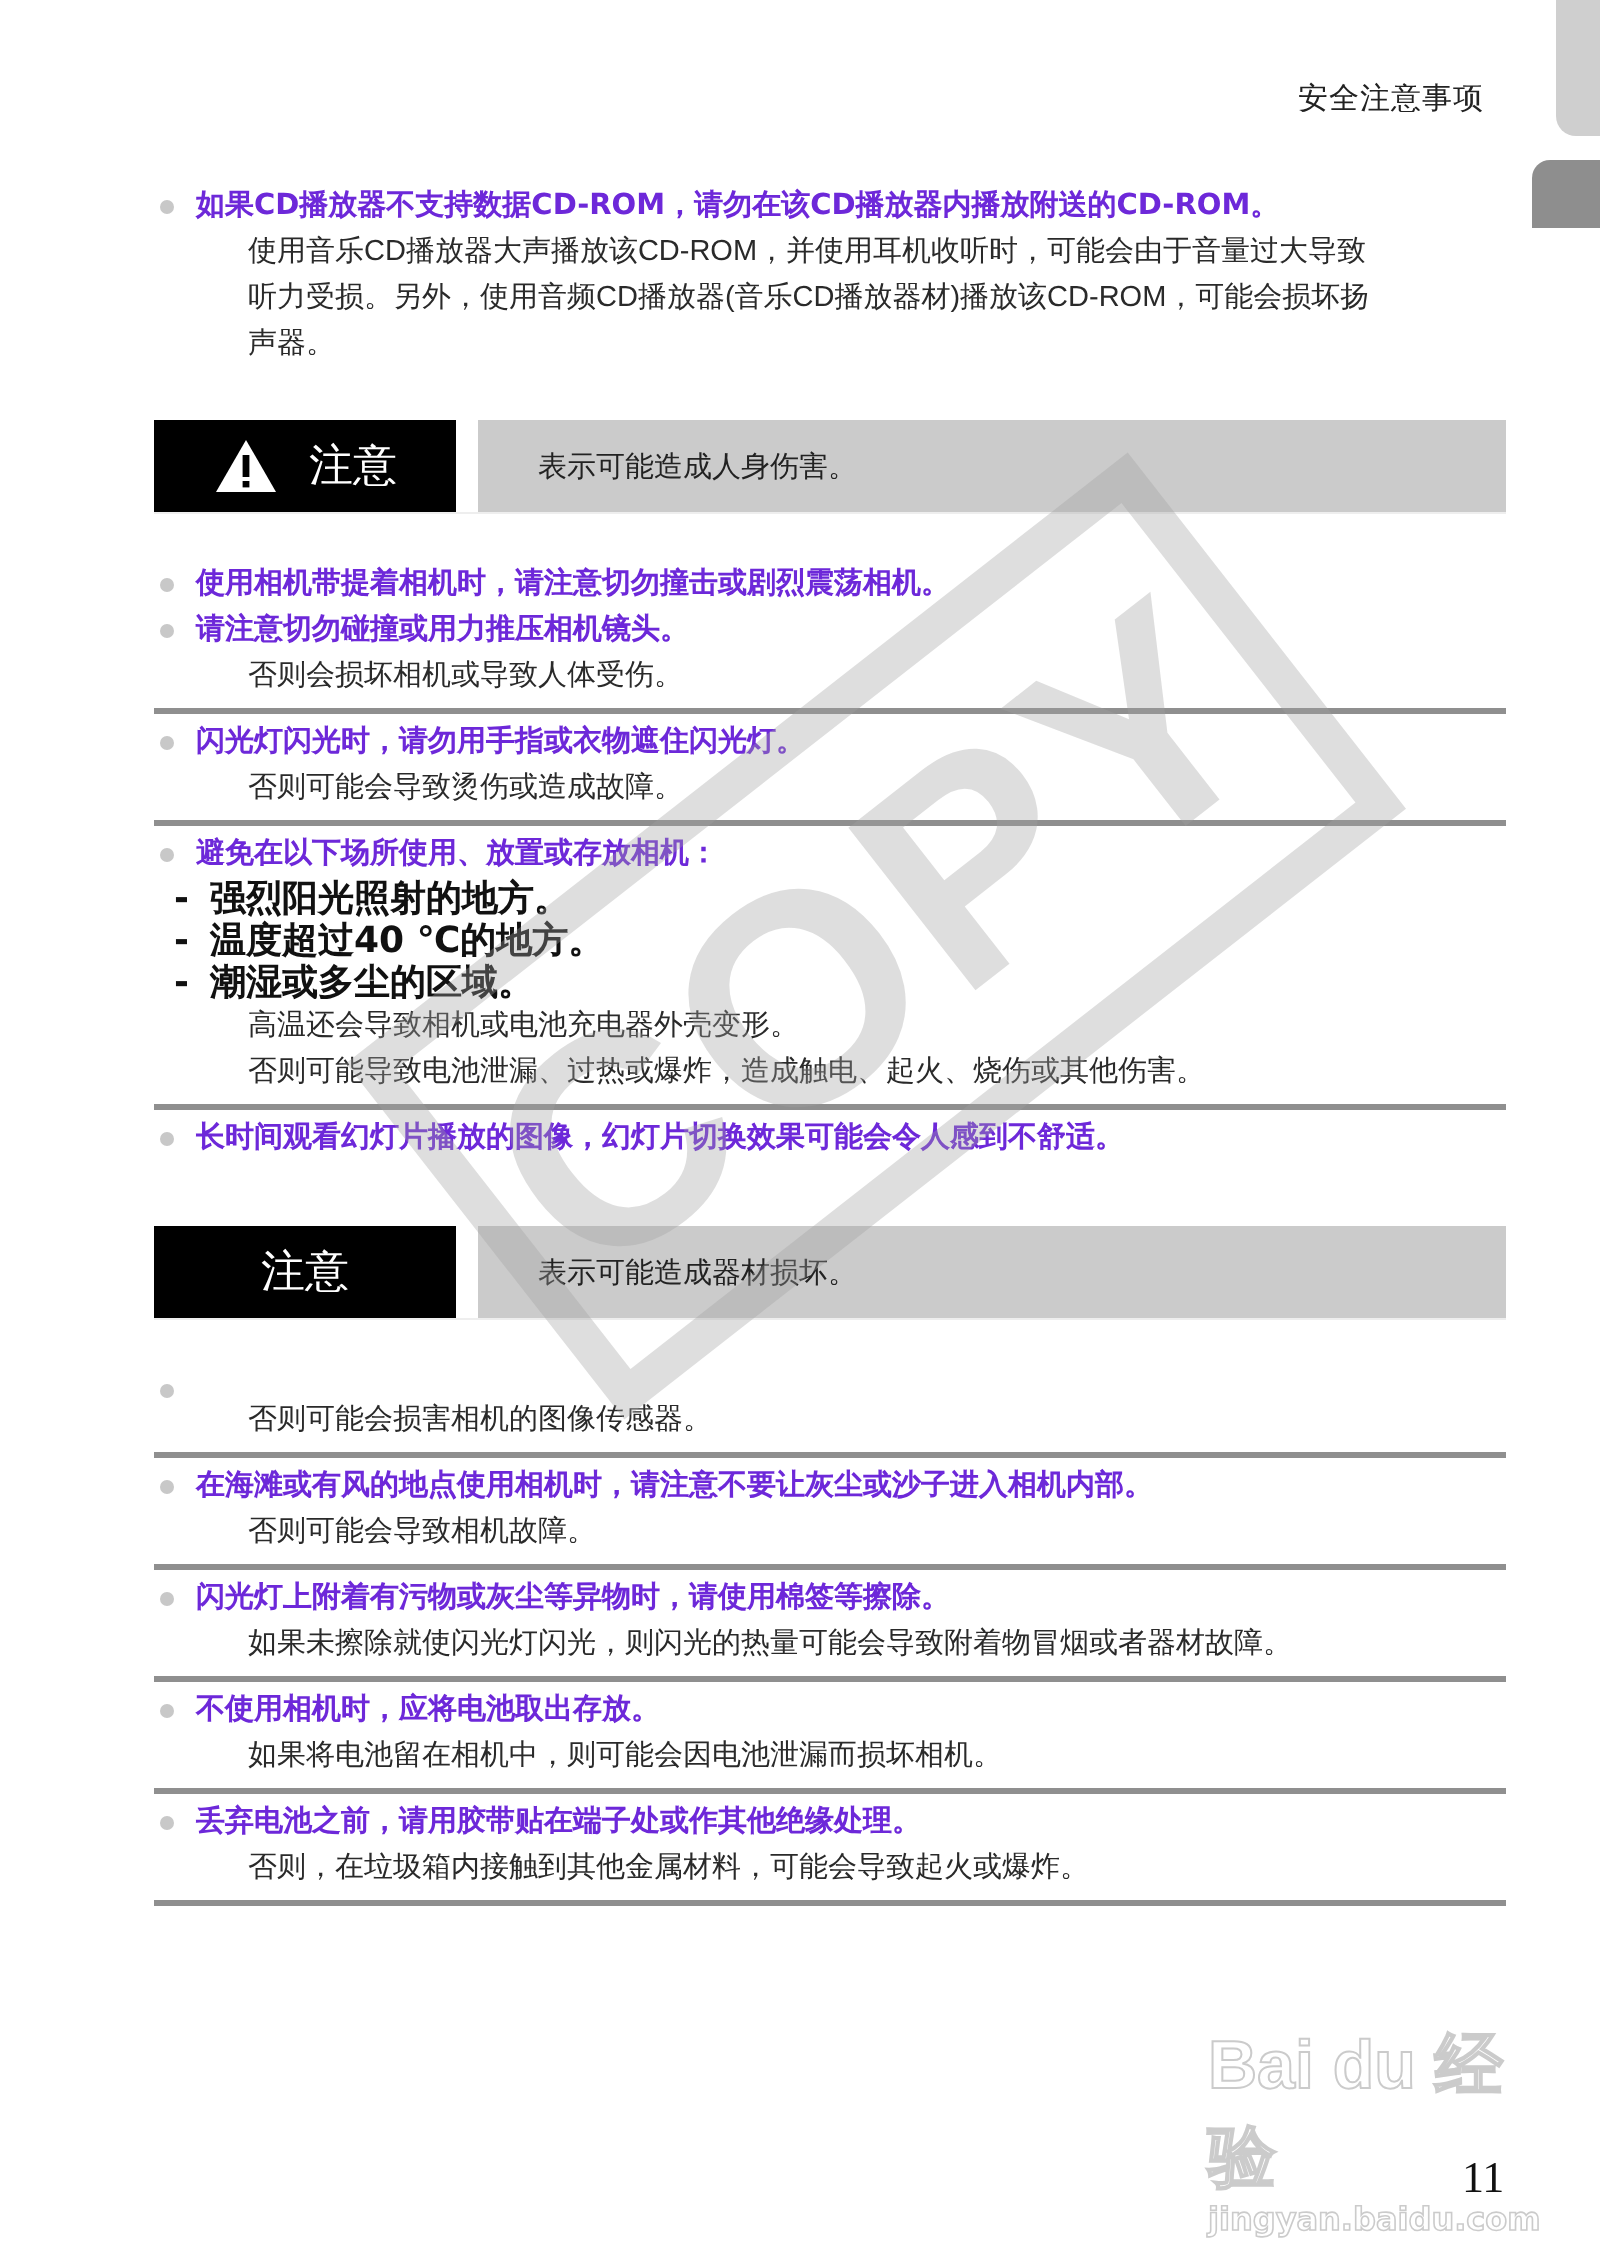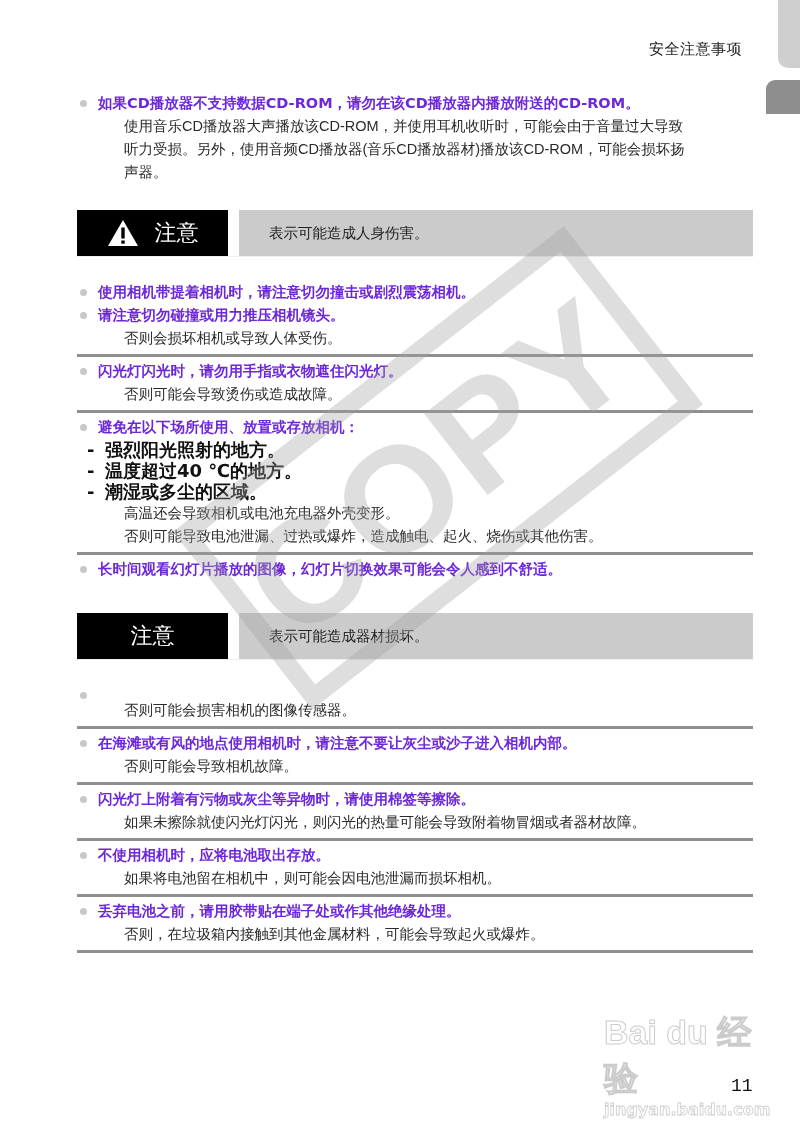--- a/index.html
+++ b/index.html
@@ -80,22 +80,22 @@
     .baidu-mark {
       position: absolute; left: 568px; top: 1010px; width: 180px; height: 80px;
       color: rgba(200,200,200,0.7); pointer-events: none; margin-left: 36px;
     }
     .baidu-logo { font-size: 34px; font-weight: bold; font-family: "Liberation Sans", sans-serif;
       -webkit-text-stroke: 1px rgba(190,190,190,0.8); color: rgba(255,255,255,0.2); }
     .baidu-url { font-size: 16px; font-weight: bold; margin-top: -2px;
       -webkit-text-stroke: 0.8px rgba(190,190,190,0.8); color: rgba(255,255,255,0.2); }
 
     .page-number {
-      position: absolute; left: 731px; top: 1076px; font-size: 18px; color: #111;
-      font-family: Liberation Mono, monospace;
+      position: absolute; left: 731px; top: 1076px; font-size: 22px; color: #111;
+      font-family: Liberation Serif, serif;
     }
   </style>
 </head>
 <body>
 
 <div class="page">
 
   <div class="tab-top"></div>
   <div class="tab-mid"></div>
   <div class="header-title">安全注意事项</div>

